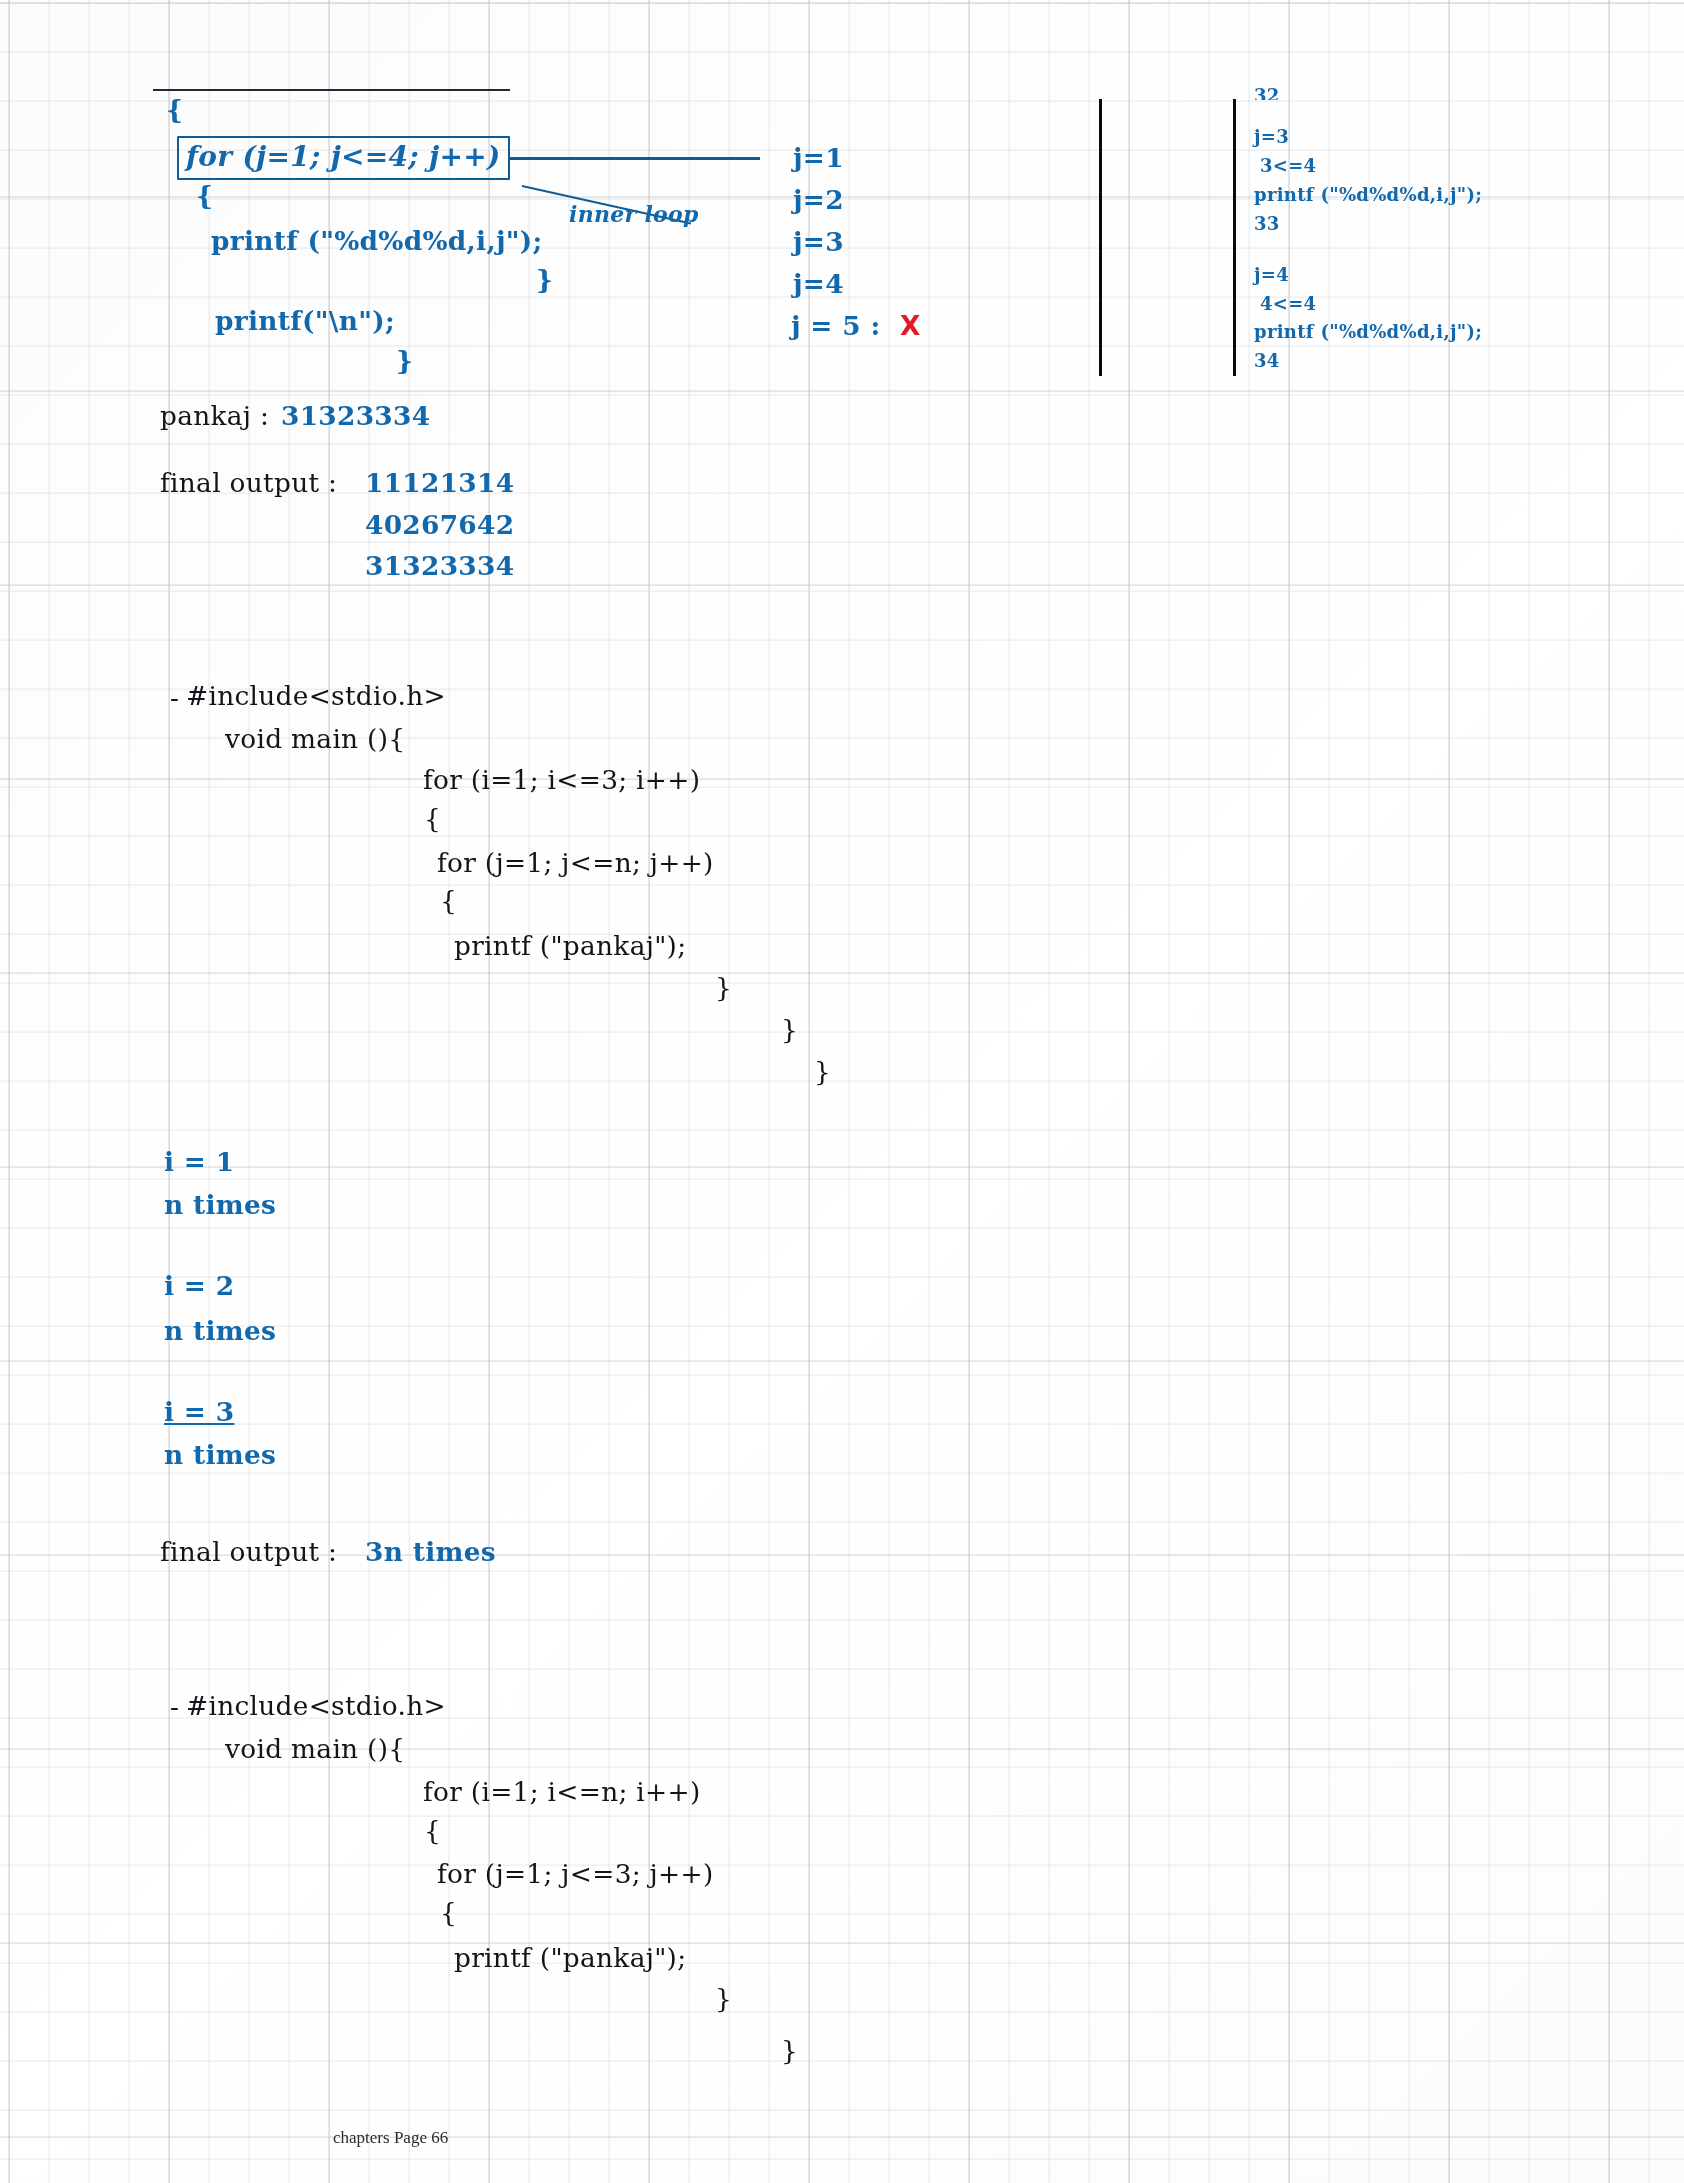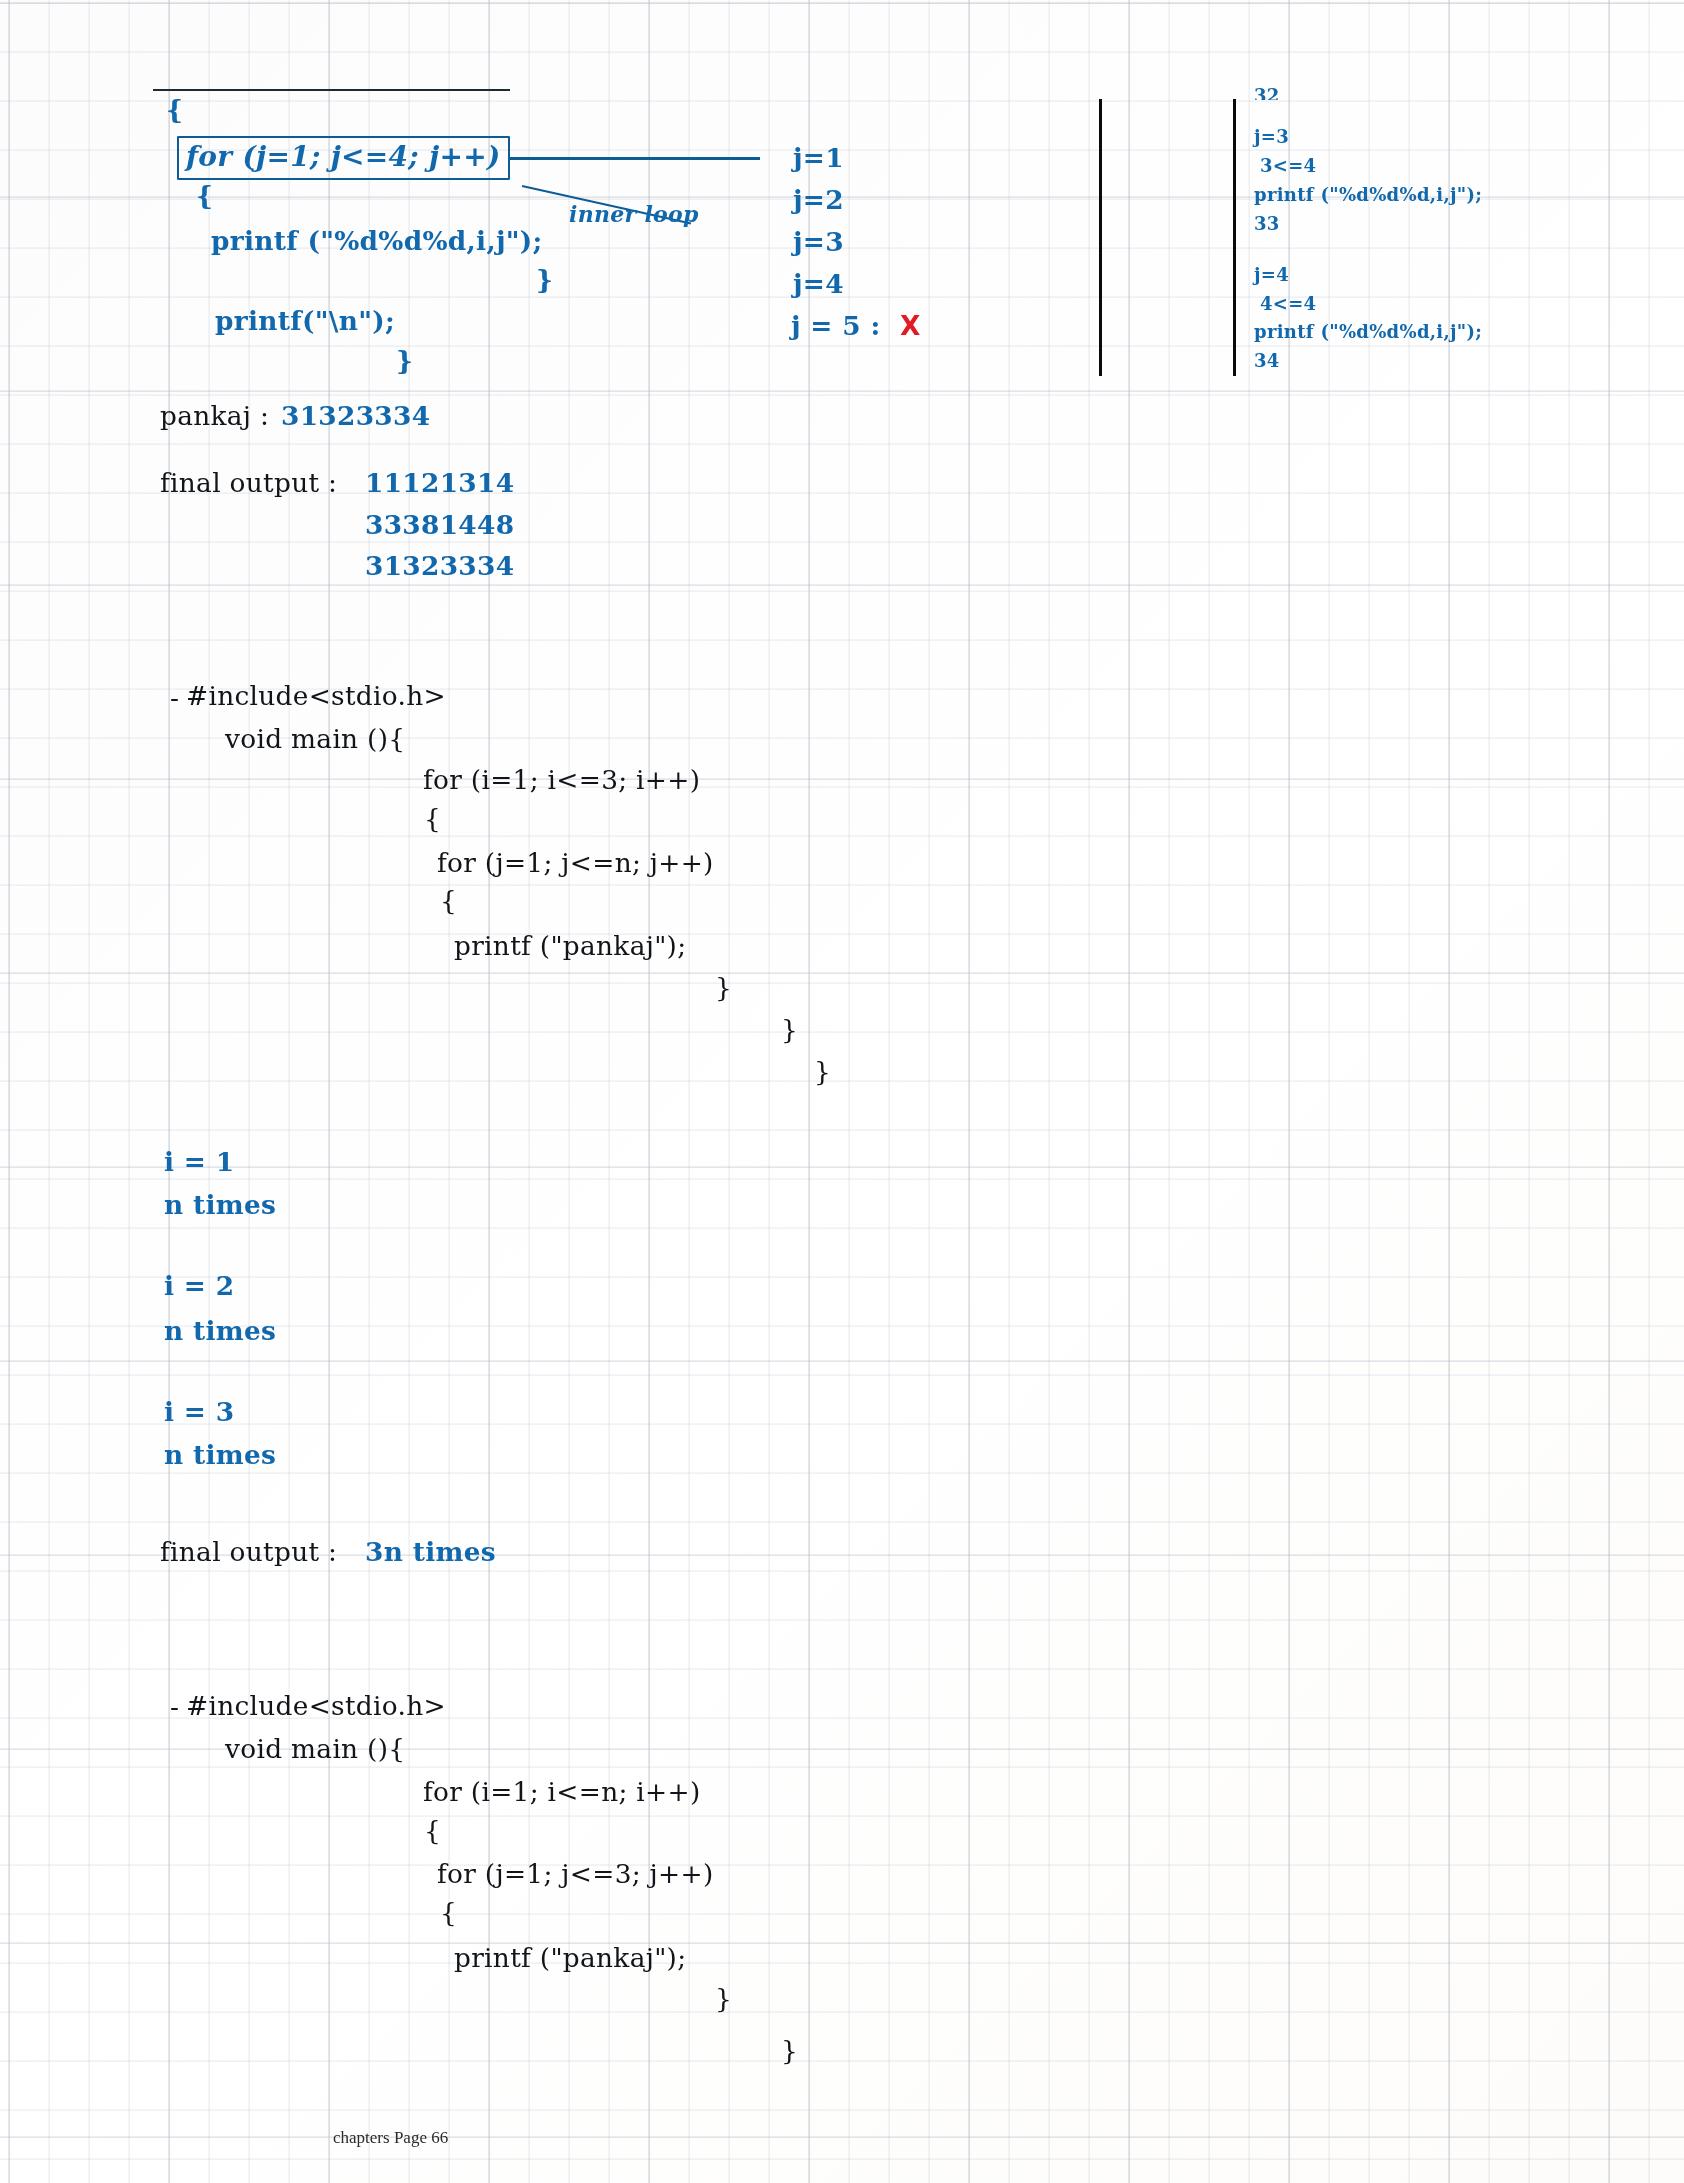--- a/index.html
+++ b/index.html
@@ -154,42 +154,42 @@
   <div class="hw ink-blue sz-small" style="left:1254px; top:264px;">j=4</div>
   <div class="hw ink-blue sz-small" style="left:1260px; top:293px;">4&lt;=4</div>
   <div class="hw ink-blue sz-small" style="left:1254px; top:321px;">printf ("%d%d%d,i,j");</div>
   <div class="hw ink-blue sz-small" style="left:1254px; top:350px;">34</div>
 
   <div class="hw ink-black sz-big" style="left:160px; top:400px;">pankaj :</div>
   <div class="hw ink-blue sz-big" style="left:281px; top:400px;">31323334</div>
 
   <div class="hw ink-black sz-big" style="left:160px; top:467px;">final output :</div>
   <div class="hw ink-blue sz-big" style="left:365px; top:467px;">11121314</div>
-  <div class="hw ink-blue sz-big" style="left:365px; top:509px;">33381448</div>
+  <div class="hw ink-blue sz-big" style="left:365px; top:509px;">40267642</div>
   <div class="hw ink-blue sz-big" style="left:365px; top:550px;">31323334</div>
 
   <div class="hw ink-black sz-big" style="left:170px; top:682px;">-</div>
   <div class="hw ink-black sz-big" style="left:186px; top:680px;">#include&lt;stdio.h&gt;</div>
   <div class="hw ink-black sz-big" style="left:225px; top:723px;">void main (){</div>
   <div class="hw ink-black sz-big" style="left:423px; top:764px;">for (i=1; i&lt;=3; i++)</div>
   <div class="hw ink-black sz-big" style="left:424px; top:803px;">{</div>
   <div class="hw ink-black sz-big" style="left:437px; top:847px;">for (j=1; j&lt;=n; j++)</div>
   <div class="hw ink-black sz-big" style="left:440px; top:885px;">{</div>
   <div class="hw ink-black sz-big" style="left:454px; top:930px;">printf ("pankaj");</div>
   <div class="hw ink-black sz-big" style="left:715px; top:972px;">}</div>
   <div class="hw ink-black sz-big" style="left:781px; top:1014px;">}</div>
   <div class="hw ink-black sz-big" style="left:814px; top:1056px;">}</div>
 
   <div class="hw ink-blue sz-big" style="left:164px; top:1146px;">i = 1</div>
   <div class="hw ink-blue sz-big" style="left:164px; top:1189px;">n times</div>
 
   <div class="hw ink-blue sz-big" style="left:164px; top:1270px;">i = 2</div>
   <div class="hw ink-blue sz-big" style="left:164px; top:1315px;">n times</div>
 
-  <div class="hw ink-blue sz-big" style="left:164px; top:1396px;">i = 3</div>
+  <div class="hw ink-blue sz-big" style="left:164px; top:1396px;text-decoration:underline;">i = 3</div>
   <div class="hw ink-blue sz-big" style="left:164px; top:1439px;">n times</div>
 
   <div class="hw ink-black sz-big" style="left:160px; top:1536px;">final output :</div>
   <div class="hw ink-blue sz-big" style="left:365px; top:1536px;">3n times</div>
 
   <div class="hw ink-black sz-big" style="left:170px; top:1691px;">-</div>
   <div class="hw ink-black sz-big" style="left:186px; top:1690px;">#include&lt;stdio.h&gt;</div>
   <div class="hw ink-black sz-big" style="left:225px; top:1733px;">void main (){</div>
   <div class="hw ink-black sz-big" style="left:423px; top:1776px;">for (i=1; i&lt;=n; i++)</div>
   <div class="hw ink-black sz-big" style="left:424px; top:1815px;">{</div>

